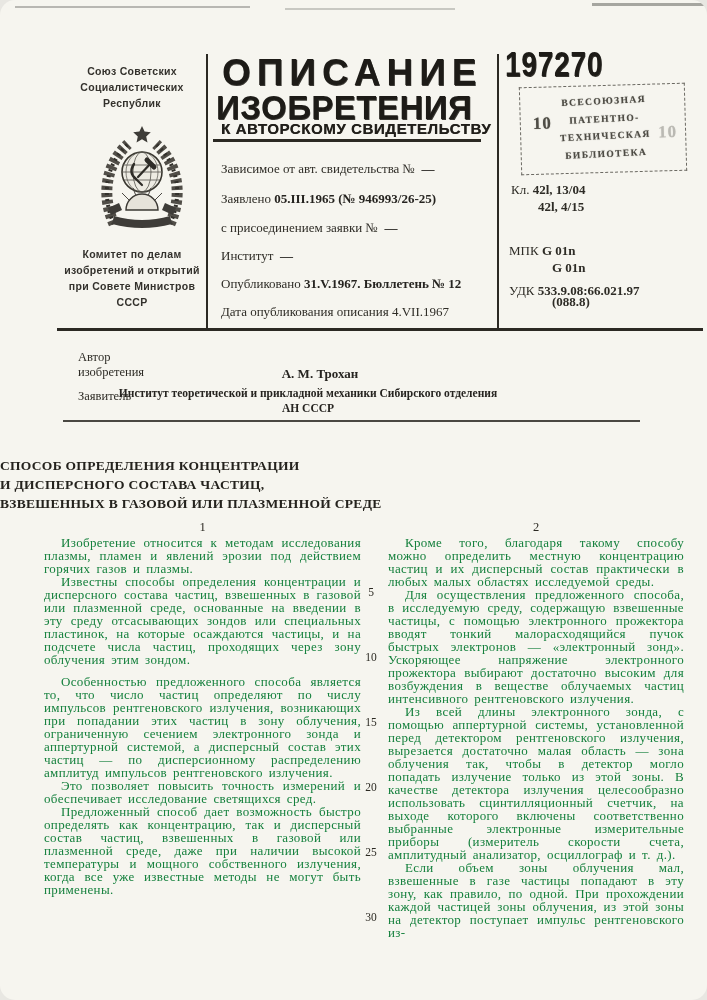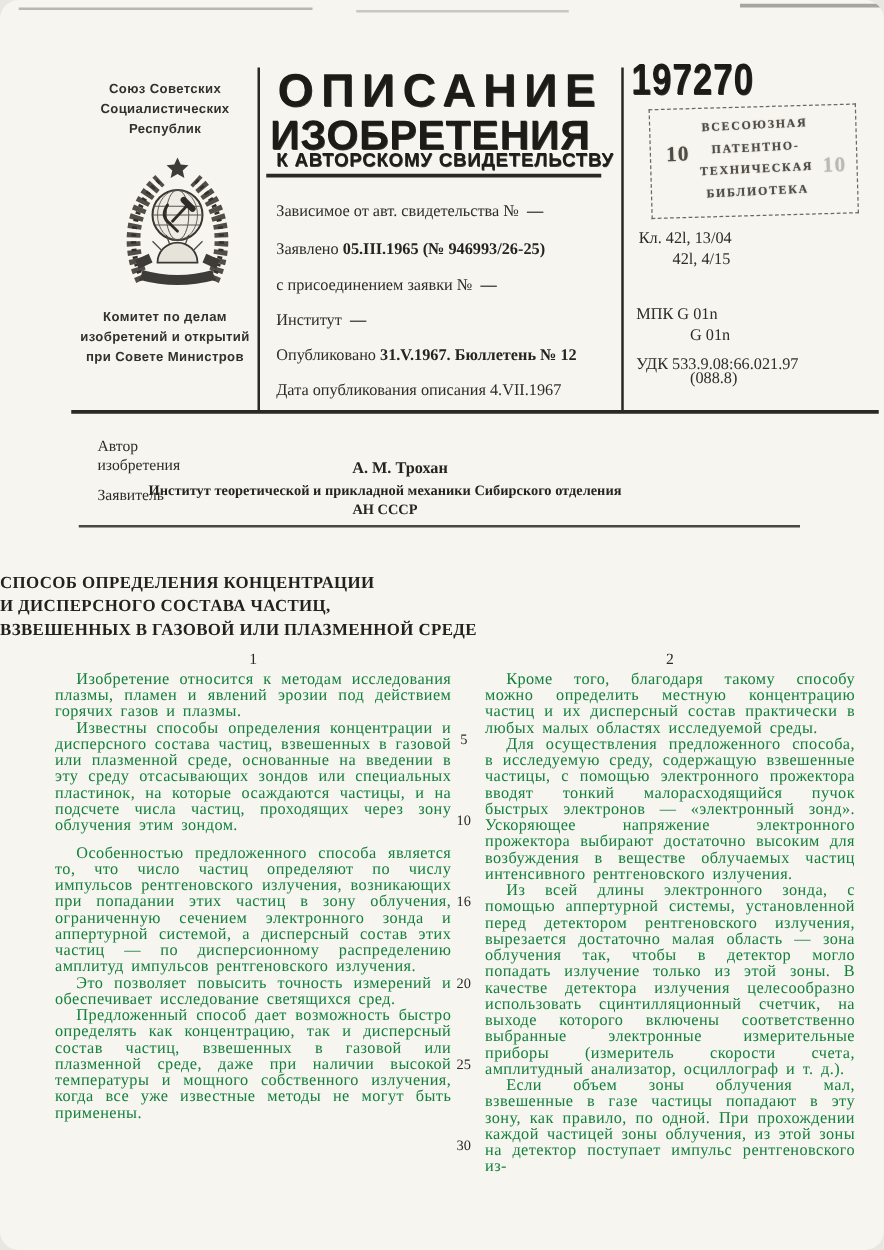--- a/index.html
+++ b/index.html
@@ -28,21 +28,21 @@
     text-shadow:.6px .6px 0 #3a3833;white-space:nowrap;line-height:1;}
   .doc-type2{letter-spacing:.5px;font-size:33px;font-weight:bold;color:#1d1b17;
     text-shadow:.6px .6px 0 #3a3833;white-space:nowrap;line-height:1;}
   .doc-subtitle{font-size:15px;font-weight:bold;letter-spacing:.6px;color:#201e1a;
     text-shadow:.4px .4px 0 #44423c;white-space:nowrap;line-height:1;}
   .patent-number{font-size:35px;font-weight:bold;color:#1d1b17;letter-spacing:1px;
     transform:scaleX(.8);transform-origin:left top;text-shadow:.7px .7px 0 #34322d;line-height:1;}
   .bib-row{left:221px;font-size:13px;line-height:15px;color:#2e2c26;white-space:nowrap;}
   .bib-row b{font-weight:bold;color:#262420;}
   .cls-row{font-size:13px;line-height:15px;color:#2e2c26;white-space:nowrap;}
-  .cls-row b{font-weight:normal;text-align:right;}
+  .cls-row b{font-weight:bold;text-align:right;}
   
   .stamp{
     left:520px;top:85px;width:164px;height:86px;
     border:1.6px dashed #6b6962;
     transform:rotate(-1.6deg);
     color:#4e4c45;
   }
   .stamp-lines{position:absolute;left:28px;right:24px;top:7px;text-align:center;
     font-size:9.5px;font-weight:bold;letter-spacing:1.4px;line-height:17.5px;
     transform:rotate(-1.2deg);text-shadow:0 0 1px rgba(60,58,50,.55);}
@@ -107,20 +107,21 @@
       <path d="M16 100 Q 46 108 76 100 L 74 92 Q 46 100 18 92 Z" fill="#3e3c38"></path>
       <path d="M12 84 l11 -5 l3 7 l-11 5 Z" fill="#3e3c38"></path>
       <path d="M80 84 l-11 -5 l-3 7 l11 5 Z" fill="#3e3c38"></path>
     </svg>
   </span>
 
   <div class="abs committee-label sans" style="left:40px;top:246px">
     <div>Комитет по делам</div>
     <div>изобретений и открытий</div>
     <div>при Совете Министров</div>
+    <div>СССР</div>
   </div>
 
   <div class="abs rule" style="left:206px;top:54px;width:2px;height:274px"></div>
   <div class="abs rule" style="left:497px;top:54px;width:2px;height:274px"></div>
 
   <div class="abs doc-type sans" style="left:222px;top:54px">ОПИСАНИЕ</div>
   <div class="abs doc-type2 sans" style="left:216px;top:91px">ИЗОБРЕТЕНИЯ</div>
   <div class="abs doc-subtitle sans" style="left:221px;top:121px">К АВТОРСКОМУ СВИДЕТЕЛЬСТВУ</div>
   <div class="abs rule" style="left:213px;top:139px;width:268px;height:3px"></div>
 
@@ -210,18 +211,18 @@
 
   <div class="abs col" style="left:388px;top:536px;width:296px">
     <p>Кроме того, благодаря такому способу можно определить местную концентрацию частиц и их дисперсный состав практически в любых малых областях исследуемой среды.</p>
     <p>Для осуществления предложенного способа, в исследуемую среду, содержащую взвешенные частицы, с помощью электронного прожектора вводят тонкий малорасходящийся пучок быстрых электронов — «электронный зонд». Ускоряющее напряжение электронного прожектора выбирают достаточно высоким для возбуждения в веществе облучаемых частиц интенсивного рентгеновского излучения.</p>
     <p>Из всей длины электронного зонда, с помощью аппертурной системы, установленной перед детектором рентгеновского излучения, вырезается достаточно малая область — зона облучения так, чтобы в детектор могло попадать излучение только из этой зоны. В качестве детектора излучения целесообразно использовать сцинтилляционный счетчик, на выходе которого включены соответственно выбранные электронные измерительные приборы (измеритель скорости счета, амплитудный анализатор, осциллограф и т. д.).</p>
     <p>Если объем зоны облучения мал, взвешенные в газе частицы попадают в эту зону, как правило, по одной. При прохождении каждой частицей зоны облучения, из этой зоны на детектор поступает импульс рентгеновского из-</p>
   </div>
 
   <div class="abs line-no" style="top:586px">5</div>
   <div class="abs line-no" style="top:651px">10</div>
-  <div class="abs line-no" style="top:716px">16</div>
+  <div class="abs line-no" style="top:716px">15</div>
   <div class="abs line-no" style="top:781px">20</div>
   <div class="abs line-no" style="top:846px">25</div>
   <div class="abs line-no" style="top:911px">30</div>
 
 </div>
 
 </body></html>

